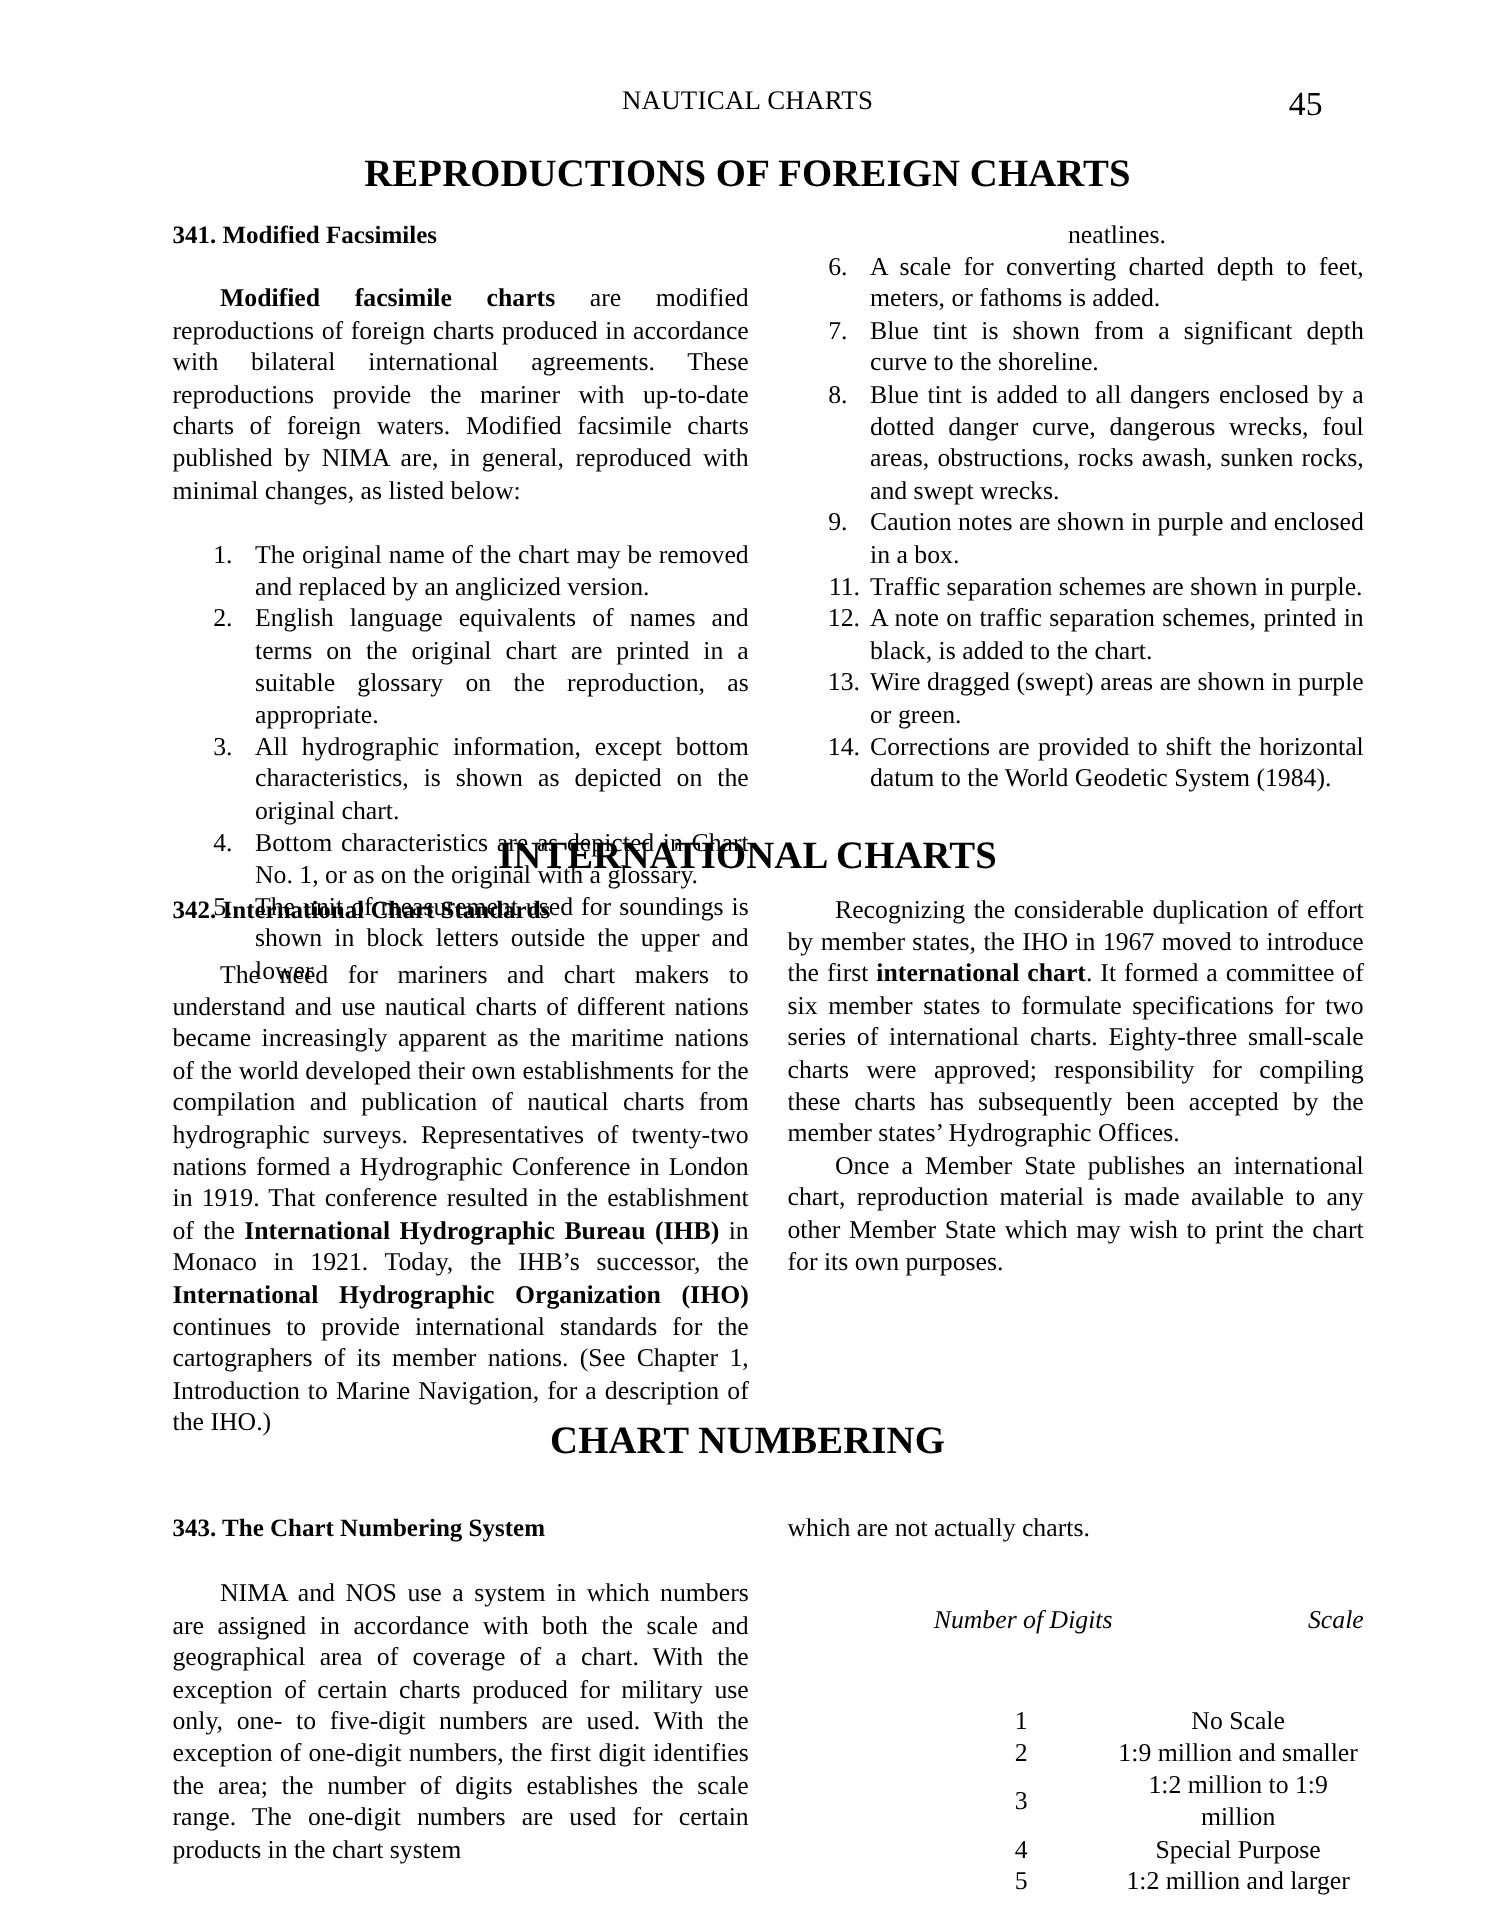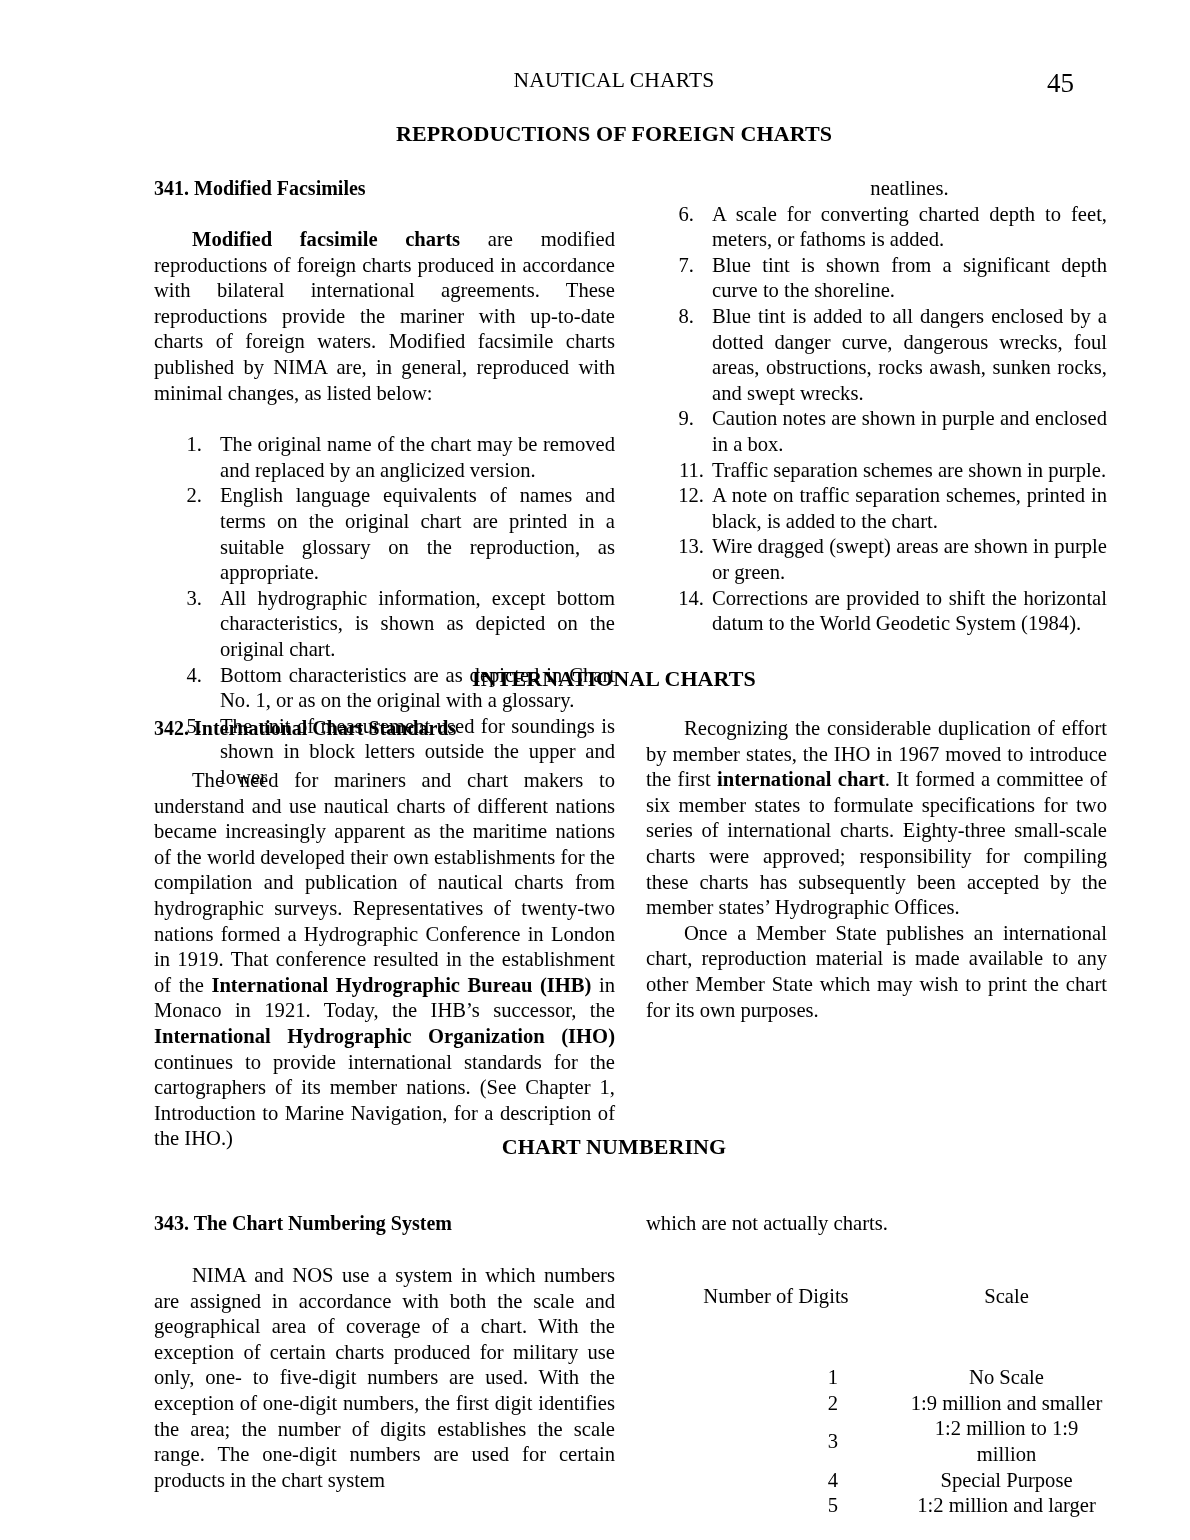--- a/index.html
+++ b/index.html
@@ -11,21 +11,21 @@
     width: 1190px;
     height: 1540px;
     position: relative;
     font-family: "Liberation Serif", "DejaVu Serif", serif;
     color: #000000;
     overflow: hidden;
   }
 
   .page {
     position: absolute;
-    left: 16px; top: 0;
+    left: 0; top: 0;
     width: 986px;
     height: 1540px;
   }
 
   
   .runhead {
     position: absolute;
     left: 138px;
     top: 68px;
     width: 920px;
@@ -45,21 +45,21 @@
     font-size: 27px;
   }
 
   
   .major-heading {
     position: absolute;
     left: 138px;
     width: 920px;
     text-align: center;
     font-weight: bold;
-    font-size: 22px;
+    font-size: 31px;
     letter-spacing: 0.1px;
   }
   #heading-reproductions { top: 121px; }
   #heading-international { top: 666px; }
   #heading-chart-numbering { top: 1134px; }
 
   
   .col {
     position: absolute;
     width: 461px;
@@ -118,22 +118,23 @@
   }
 
   
   .scale-table {
     font-size: 20.6px;
     line-height: 25.6px;
     border-collapse: collapse;
     width: 100%;
   }
   .scale-table th {
+    font-style: italic;
     font-weight: normal;
-    text-align: center;
+    text-align: right;
     padding: 0;
   }
   .scale-table th.th-digits { width: 192px; }
   .scale-table td { padding: 0; text-align: center; }
   .scale-table td.digits {
     width: 192px;
     text-align: right;
     padding-right: 68px;
   }
   .scale-table tr.spacer td { height: 56px; }

